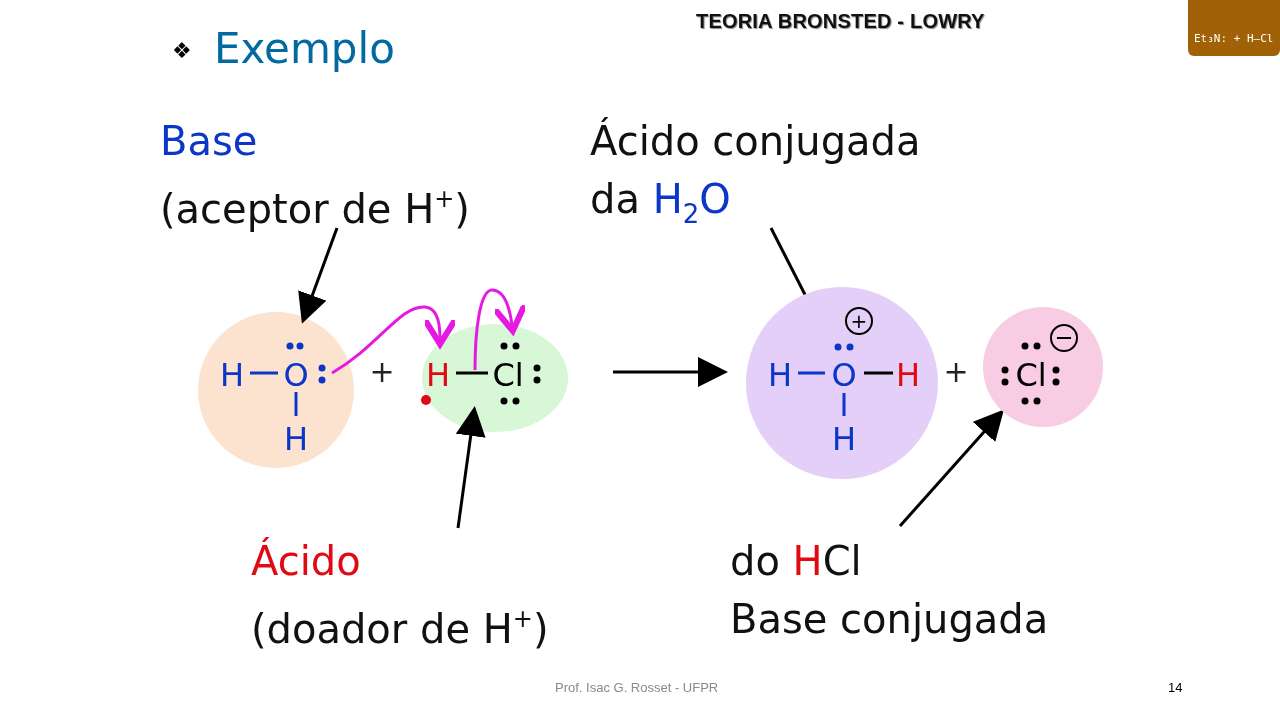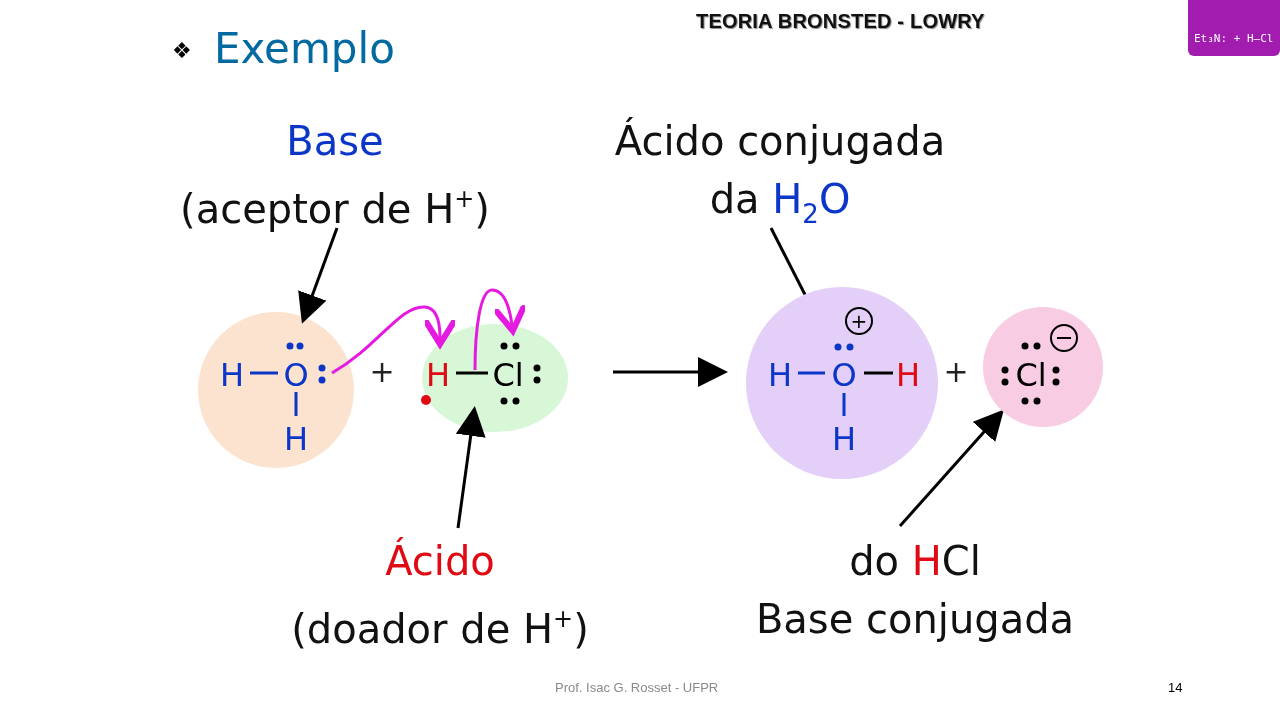--- a/index.html
+++ b/index.html
@@ -1,26 +1,26 @@
 <!DOCTYPE html>
 <html><head>
 <meta charset="utf-8">
 <style>
   html, body { margin:0; padding:0; }
   body { width:1280px; height:720px; background:#ffffff; position:relative; overflow:hidden;
          font-family:"DejaVu Sans", sans-serif; }
   .abs { position:absolute; }
   .title-main { left:696px; top:10px; font-family:"Liberation Sans", sans-serif; font-weight:bold;
                 font-size:20px; color:#111; text-shadow:1px 1px 1px #888; letter-spacing:0.2px; }
-  .logo { left:1188px; top:0; width:92px; height:56px; background:#a21caf; border-radius:0 0 6px 6px;
+  .logo { left:1188px; top:0; width:92px; height:56px; background:#a16207; border-radius:0 0 6px 6px;
           color:#fff; font-family:"DejaVu Sans Mono", monospace; font-size:11px; }
   .logo span { position:absolute; left:6px; top:32px; white-space:nowrap; }
   .bullet { left:172px; top:38px; font-size:22px; color:#000; }
   .heading { left:214px; top:24px; font-size:42px; color:#0369a1; font-family:"DejaVu Sans", sans-serif; }
-  .label { font-size:40px; color:#111; text-align:center; white-space:nowrap; line-height:58px; }
+  .label { font-size:40px; color:#111; text-align:left; white-space:nowrap; line-height:58px; }
   .blue { color:#0b36c8; }
   .red { color:#e00a14; }
   sup.hp { font-size:24px; vertical-align:16px; }
   sub.two { font-size:26px; vertical-align:-10px; }
   .footer { left:555px; top:680px; font-size:13px; color:#8a8a8a; font-family:"Liberation Sans", sans-serif; }
   .pageno { left:1168px; top:680px; font-size:13px; color:#000000; font-family:"Liberation Sans", sans-serif; }
   svg text { font-family:"DejaVu Sans", sans-serif; }
 </style>
 </head>
 <body>
@@ -36,21 +36,21 @@
 <div class="abs label" style="left:160px; top:112px; width:350px;">
   <div class="blue">Base</div>
   <div><span>(aceptor de H</span><sup class="hp">+</sup><span>)</span></div>
 </div>
 
 <div class="abs label" style="left:590px; top:112px; width:380px;">
   <div>Ácido conjugada</div>
   <div><span>da </span><span class="blue"><span>H</span><sub class="two">2</sub><span>O</span></span></div>
 </div>
 
-<div class="abs label" style="left:265px; top:532px; width:350px;">
+<div class="abs label" style="left:251px; top:532px; width:350px;">
   <div class="red">Ácido</div>
   <div><span>(doador de H</span><sup class="hp">+</sup><span>)</span></div>
 </div>
 
 <div class="abs label" style="left:730px; top:532px; width:370px;">
   <div><span>do </span><span class="red">H</span><span>Cl</span></div>
   <div>Base conjugada</div>
 </div>
 
 <svg class="abs" style="left:0; top:0;" width="1280" height="720">

